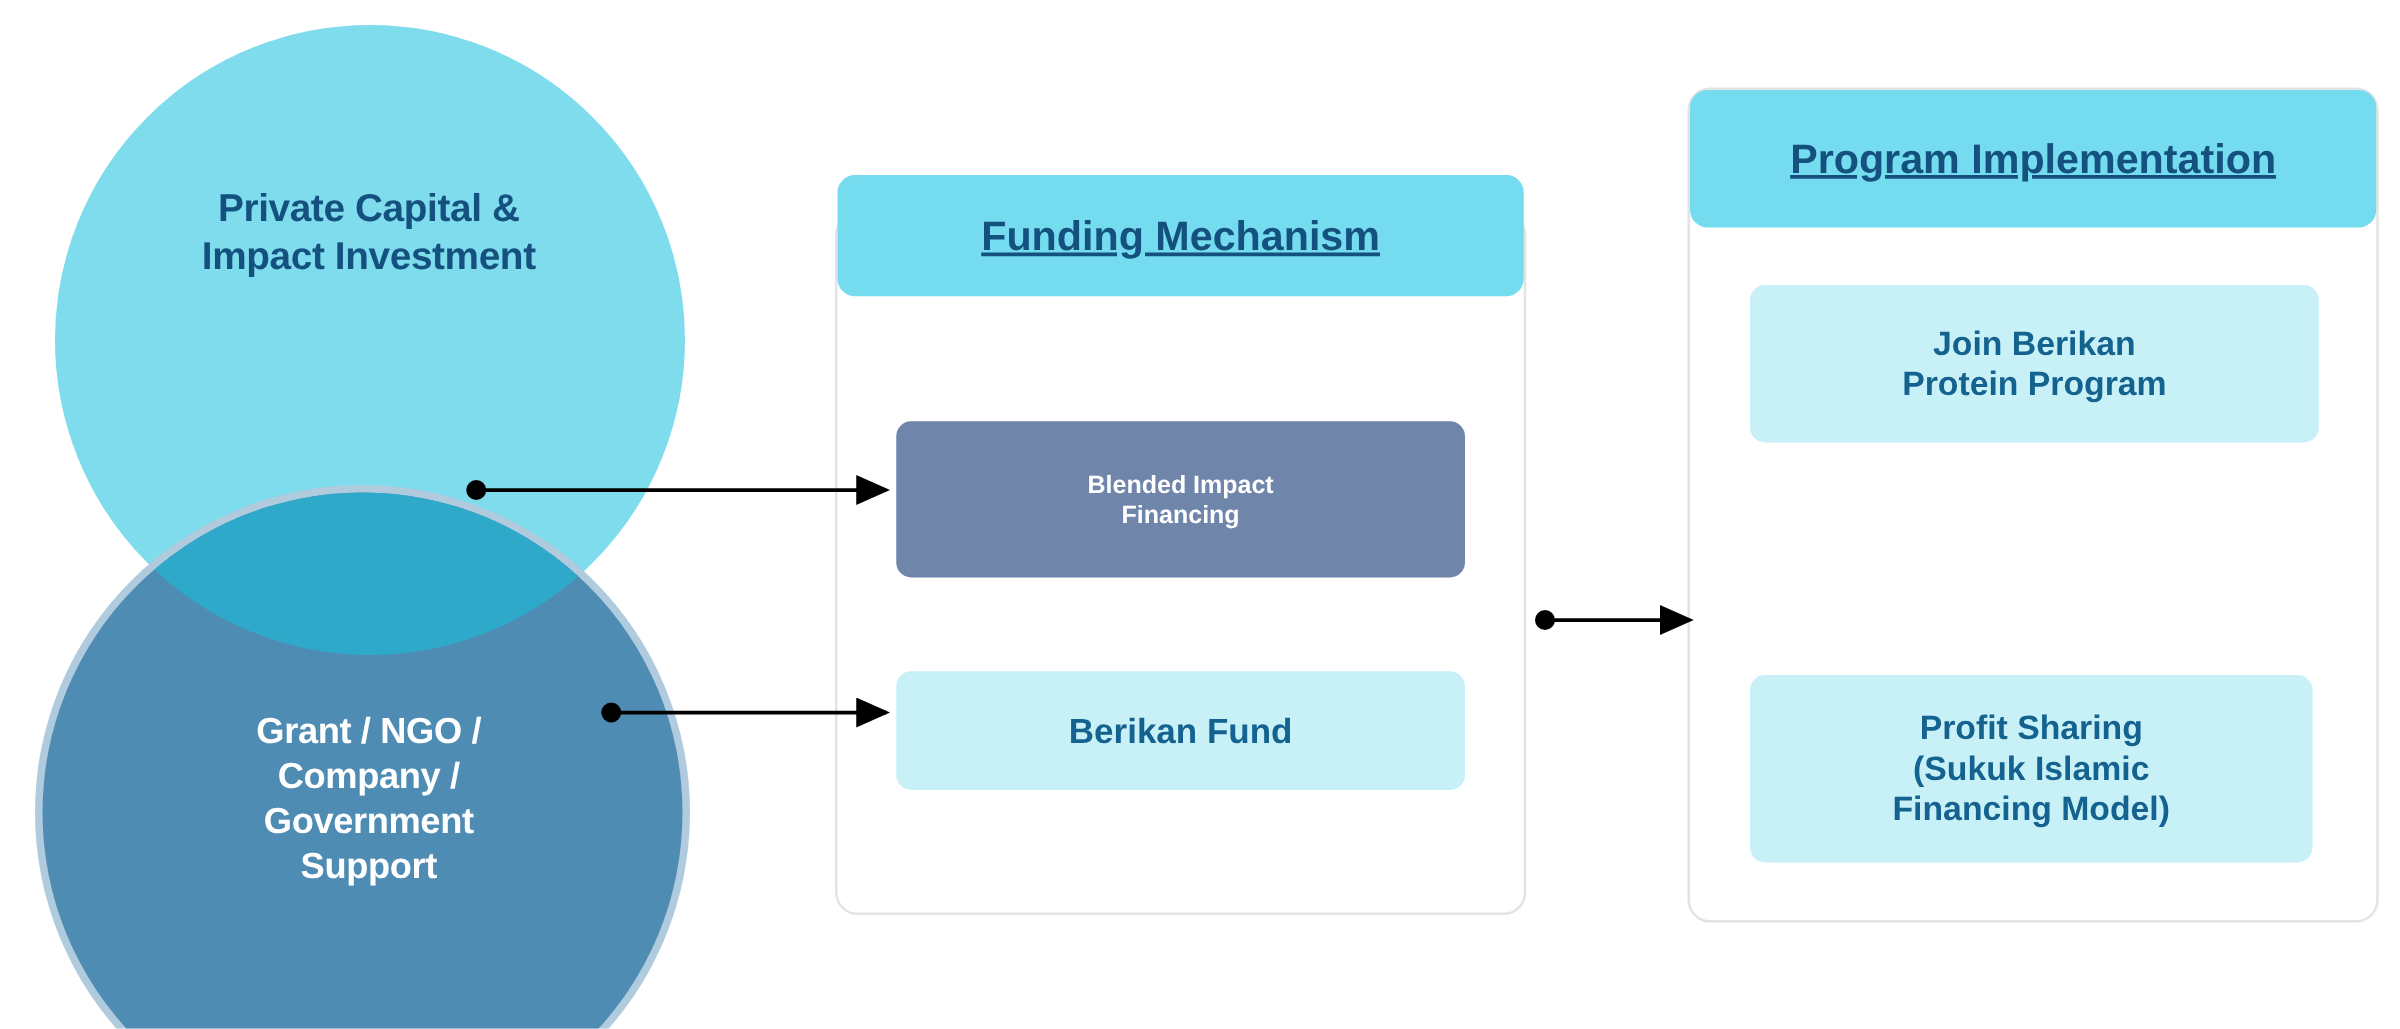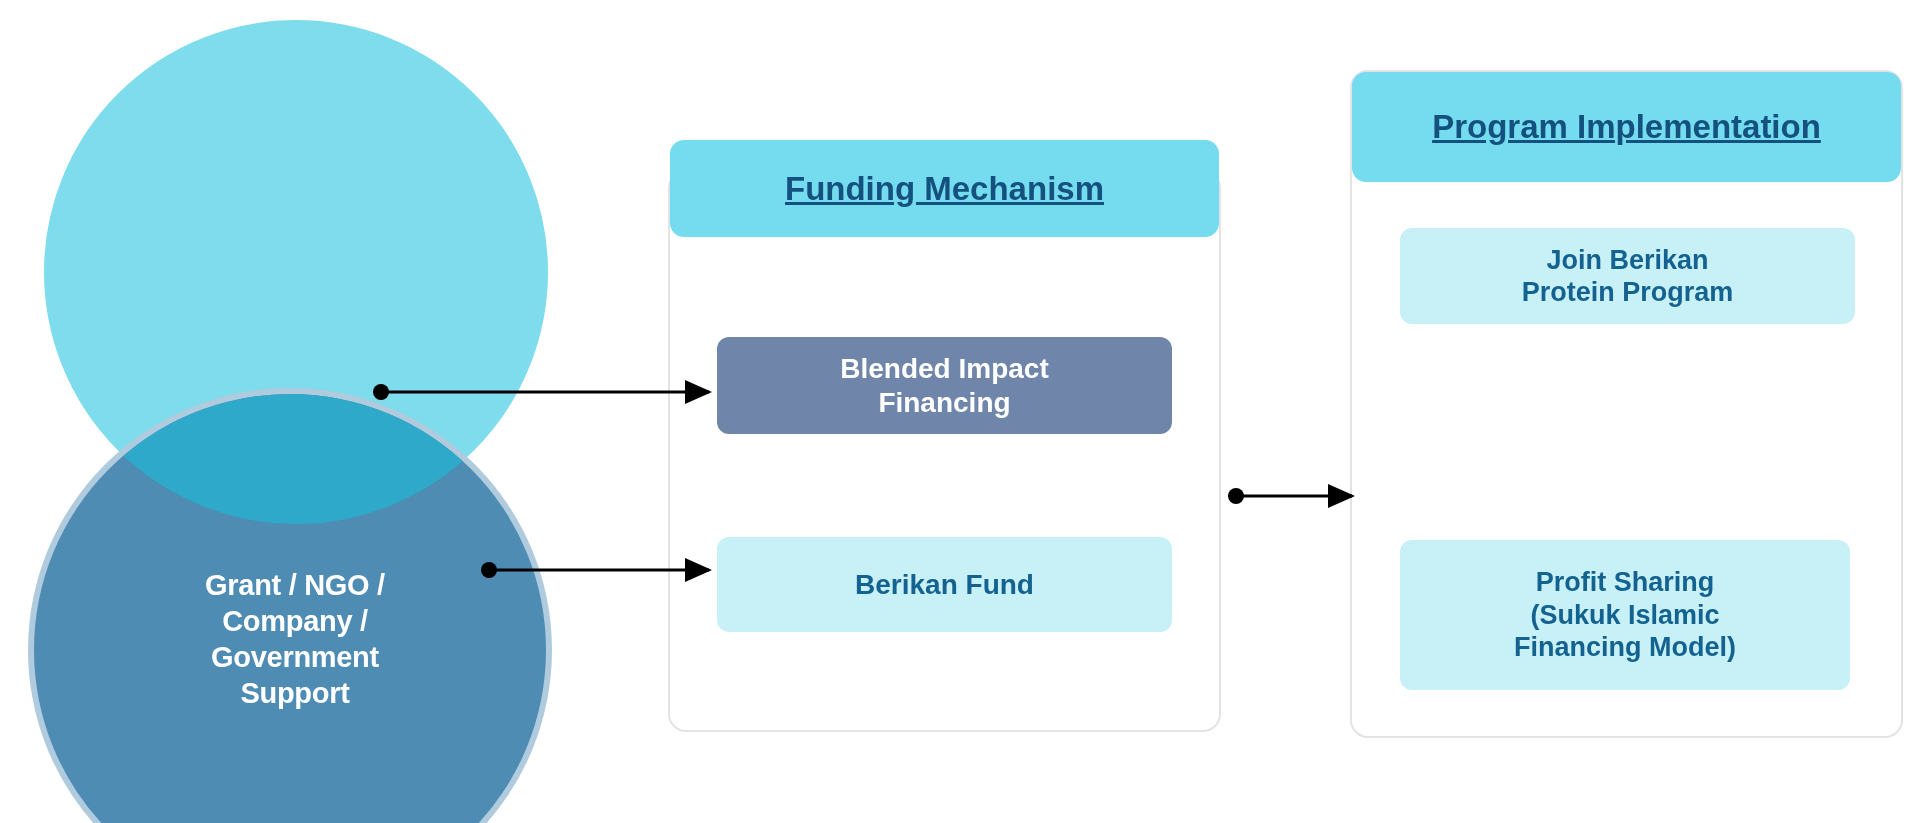--- a/index.html
+++ b/index.html
@@ -149,36 +149,36 @@
   }
   .item-light {
     background: #c8f0f7;
     color: #14628f;
   }
 
   #item-blended {
     left: 717px;
     top: 337px;
     width: 455px;
-    height: 97px;
-    font-size: 28px;
+    height: 125px;
+    font-size: 20px;
   }
   #item-single {
     left: 717px;
     top: 537px;
     width: 455px;
     height: 95px;
     font-size: 28px;
   }
 
   #item-join {
     left: 1400px;
     top: 228px;
     width: 455px;
-    height: 96px;
+    height: 126px;
     font-size: 27px;
   }
   #item-build {
     left: 1400px;
     top: 385px;
     width: 455px;
     height: 130px;
     font-size: 27px;
   }
   #item-profit {
@@ -213,20 +213,22 @@
 
     <svg id="lens" viewBox="0 0 580 823">
       <defs>
         <clipPath id="clip-top">
           <circle cx="296" cy="272" r="252"></circle>
         </clipPath>
       </defs>
       <circle cx="290" cy="650" r="256" fill="#2fa9ca" clip-path="url(#clip-top)"></circle>
     </svg>
 
+    <div id="label-top" class="venn-label">Private Capital &amp;
+Impact Investment</div>
 
     <div id="label-bottom" class="venn-label">Grant / NGO /
 Company /
 Government
 Support</div>
   </div>
 
   <div id="card-funding" class="card"></div>
 
   <div id="header-funding" class="card-header">Funding Mechanism</div>

